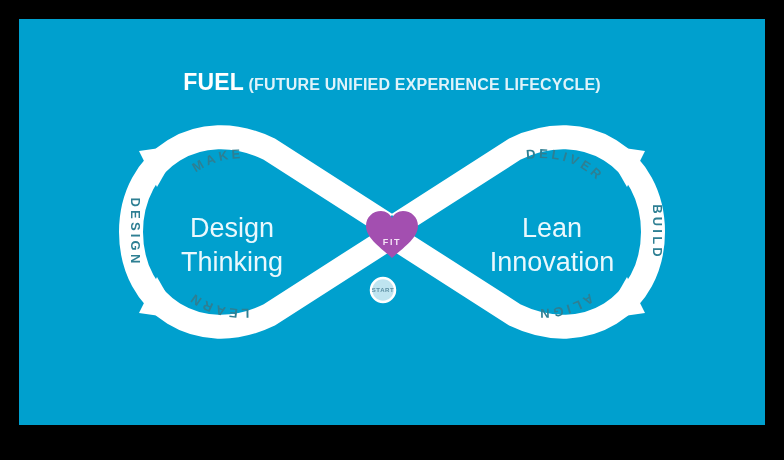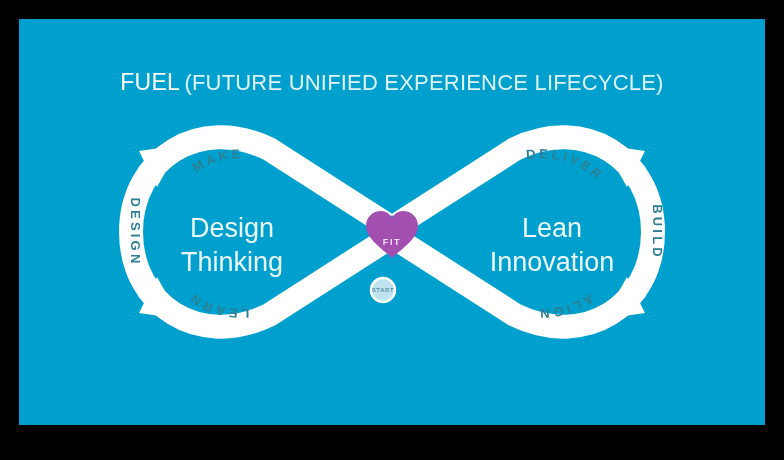--- a/index.html
+++ b/index.html
@@ -37,27 +37,27 @@
   #title-block {
     position: absolute;
     left: 0;
     top: 50px;
     width: 746px;
     text-align: center;
     white-space: nowrap;
   }
   .title-strong {
     font-size: 23px;
-    font-weight: normal;
+    font-weight: bold;
     color: #ffffff;
     letter-spacing: 0.2px;
   }
   .title-rest {
-    font-size: 22px;
-    font-weight: normal;
+    font-size: 16px;
+    font-weight: bold;
     color: #DFF3FA;
     letter-spacing: 0.2px;
   }
 
   
   #diagram {
     position: absolute;
     left: 0;
     top: 0;
     width: 746px;

